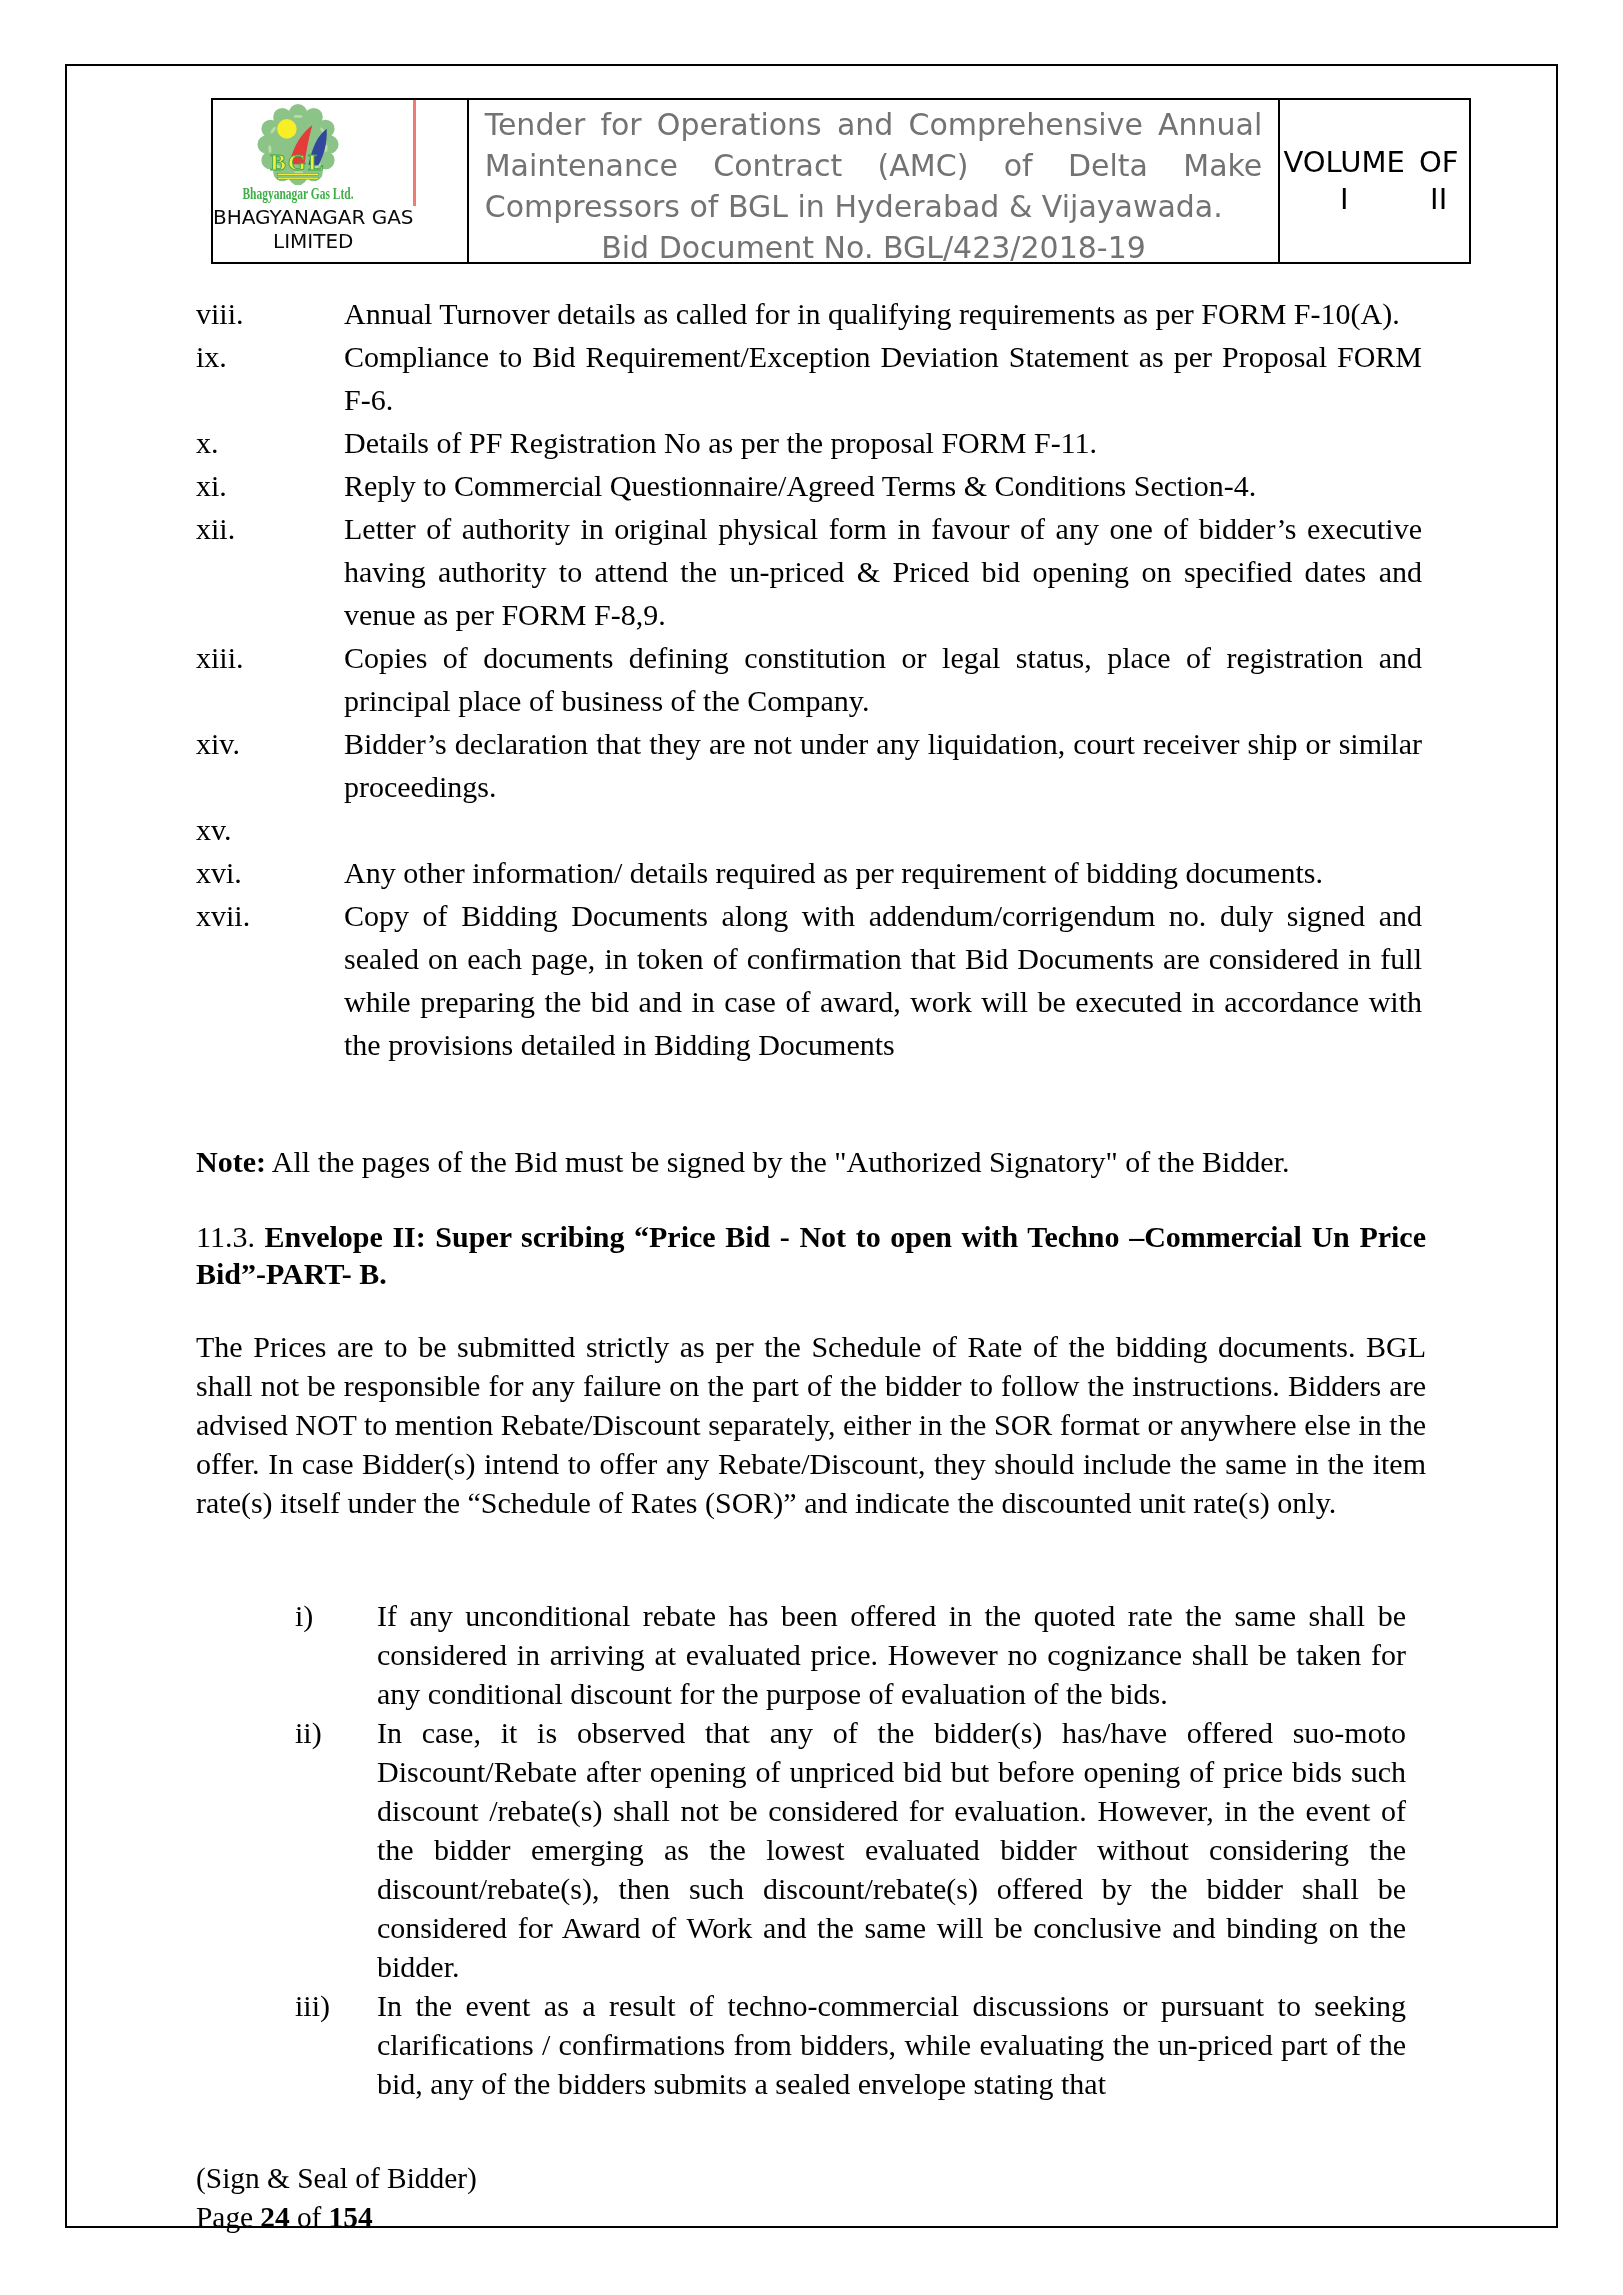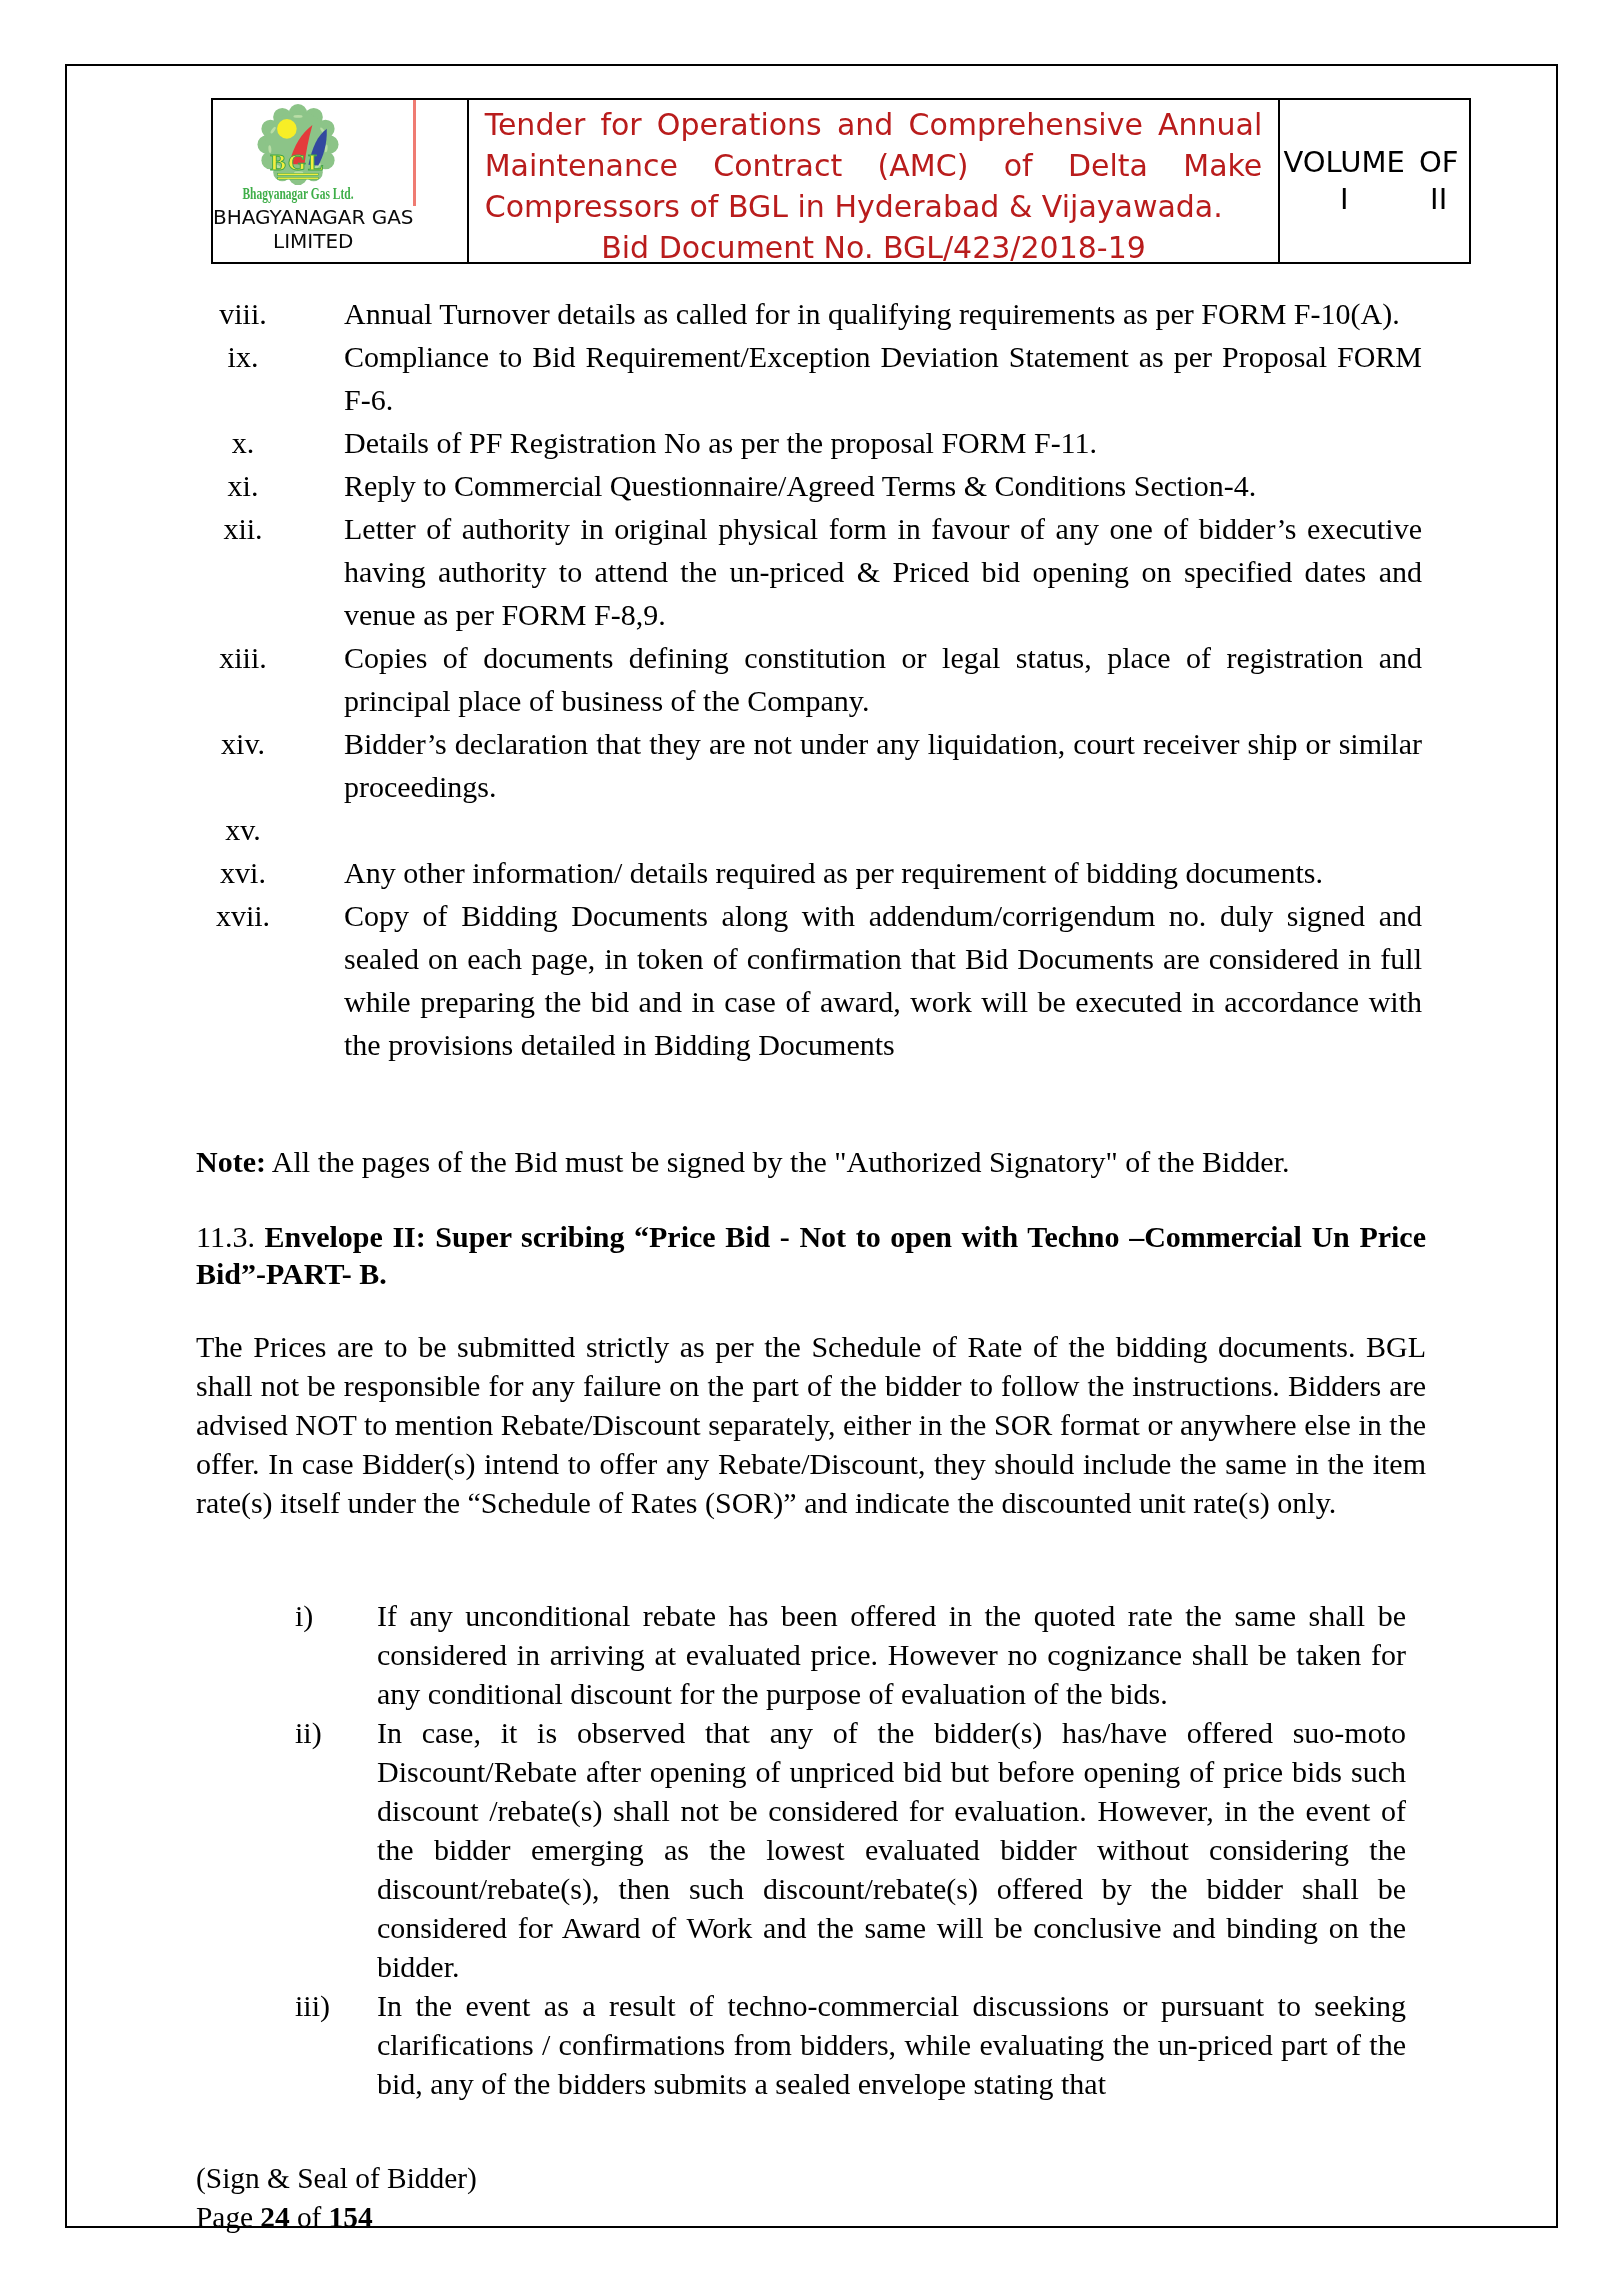--- a/index.html
+++ b/index.html
@@ -28,33 +28,33 @@
     pointer-events:none;
   }
   .logo-svg { margin-top:0; }
   .company-name {
     font-family:"DejaVu Sans", sans-serif; font-size:20px; line-height:24px;
     text-align:center; color:#0a0a0a; margin-top:-2.6px; white-space:nowrap;
   }
   .title-cell {
     width:811px; border-right:2.6px solid #000; padding:3.9px 15.7px 0 15.7px;
     font-family:"DejaVu Sans", sans-serif; font-size:30px; line-height:41px;
-    color:#b91c1c;
+    color:#737373;
   }
   .tl-justify { text-align:justify; text-align-last:justify; }
   .tl-left { text-align:left; }
   .tl-center { text-align:center; }
   .volume-cell {
     flex:1; display:flex; align-items:center; justify-content:center;
     font-family:"DejaVu Sans", sans-serif; font-size:29px; line-height:37px; text-align:center;
   }
   
   .list1 { position:absolute; left:196px; top:292px; width:1230px; font-size:30px; line-height:43px; }
   .list1 .row { display:flex; align-items:baseline; }
-  .list1 .lbl { width:94px; text-align:center; flex:0 0 94px; }
+  .list1 .lbl { width:94px; text-align:left; flex:0 0 94px; }
   .list1 .txt { margin-left:54px; width:1078px; text-align:justify; }
   .note { position:absolute; left:196px; top:1142px; width:1230px; font-size:30px; line-height:39px; }
   .bold { font-weight:bold; }
   .heading {
     position:absolute; left:196px; top:1218px; width:1230px;
     font-size:30px; line-height:37px; text-align:justify;
   }
   .paragraph {
     position:absolute; left:196px; top:1327px; width:1230px;
     font-size:30px; line-height:39px; text-align:justify;

